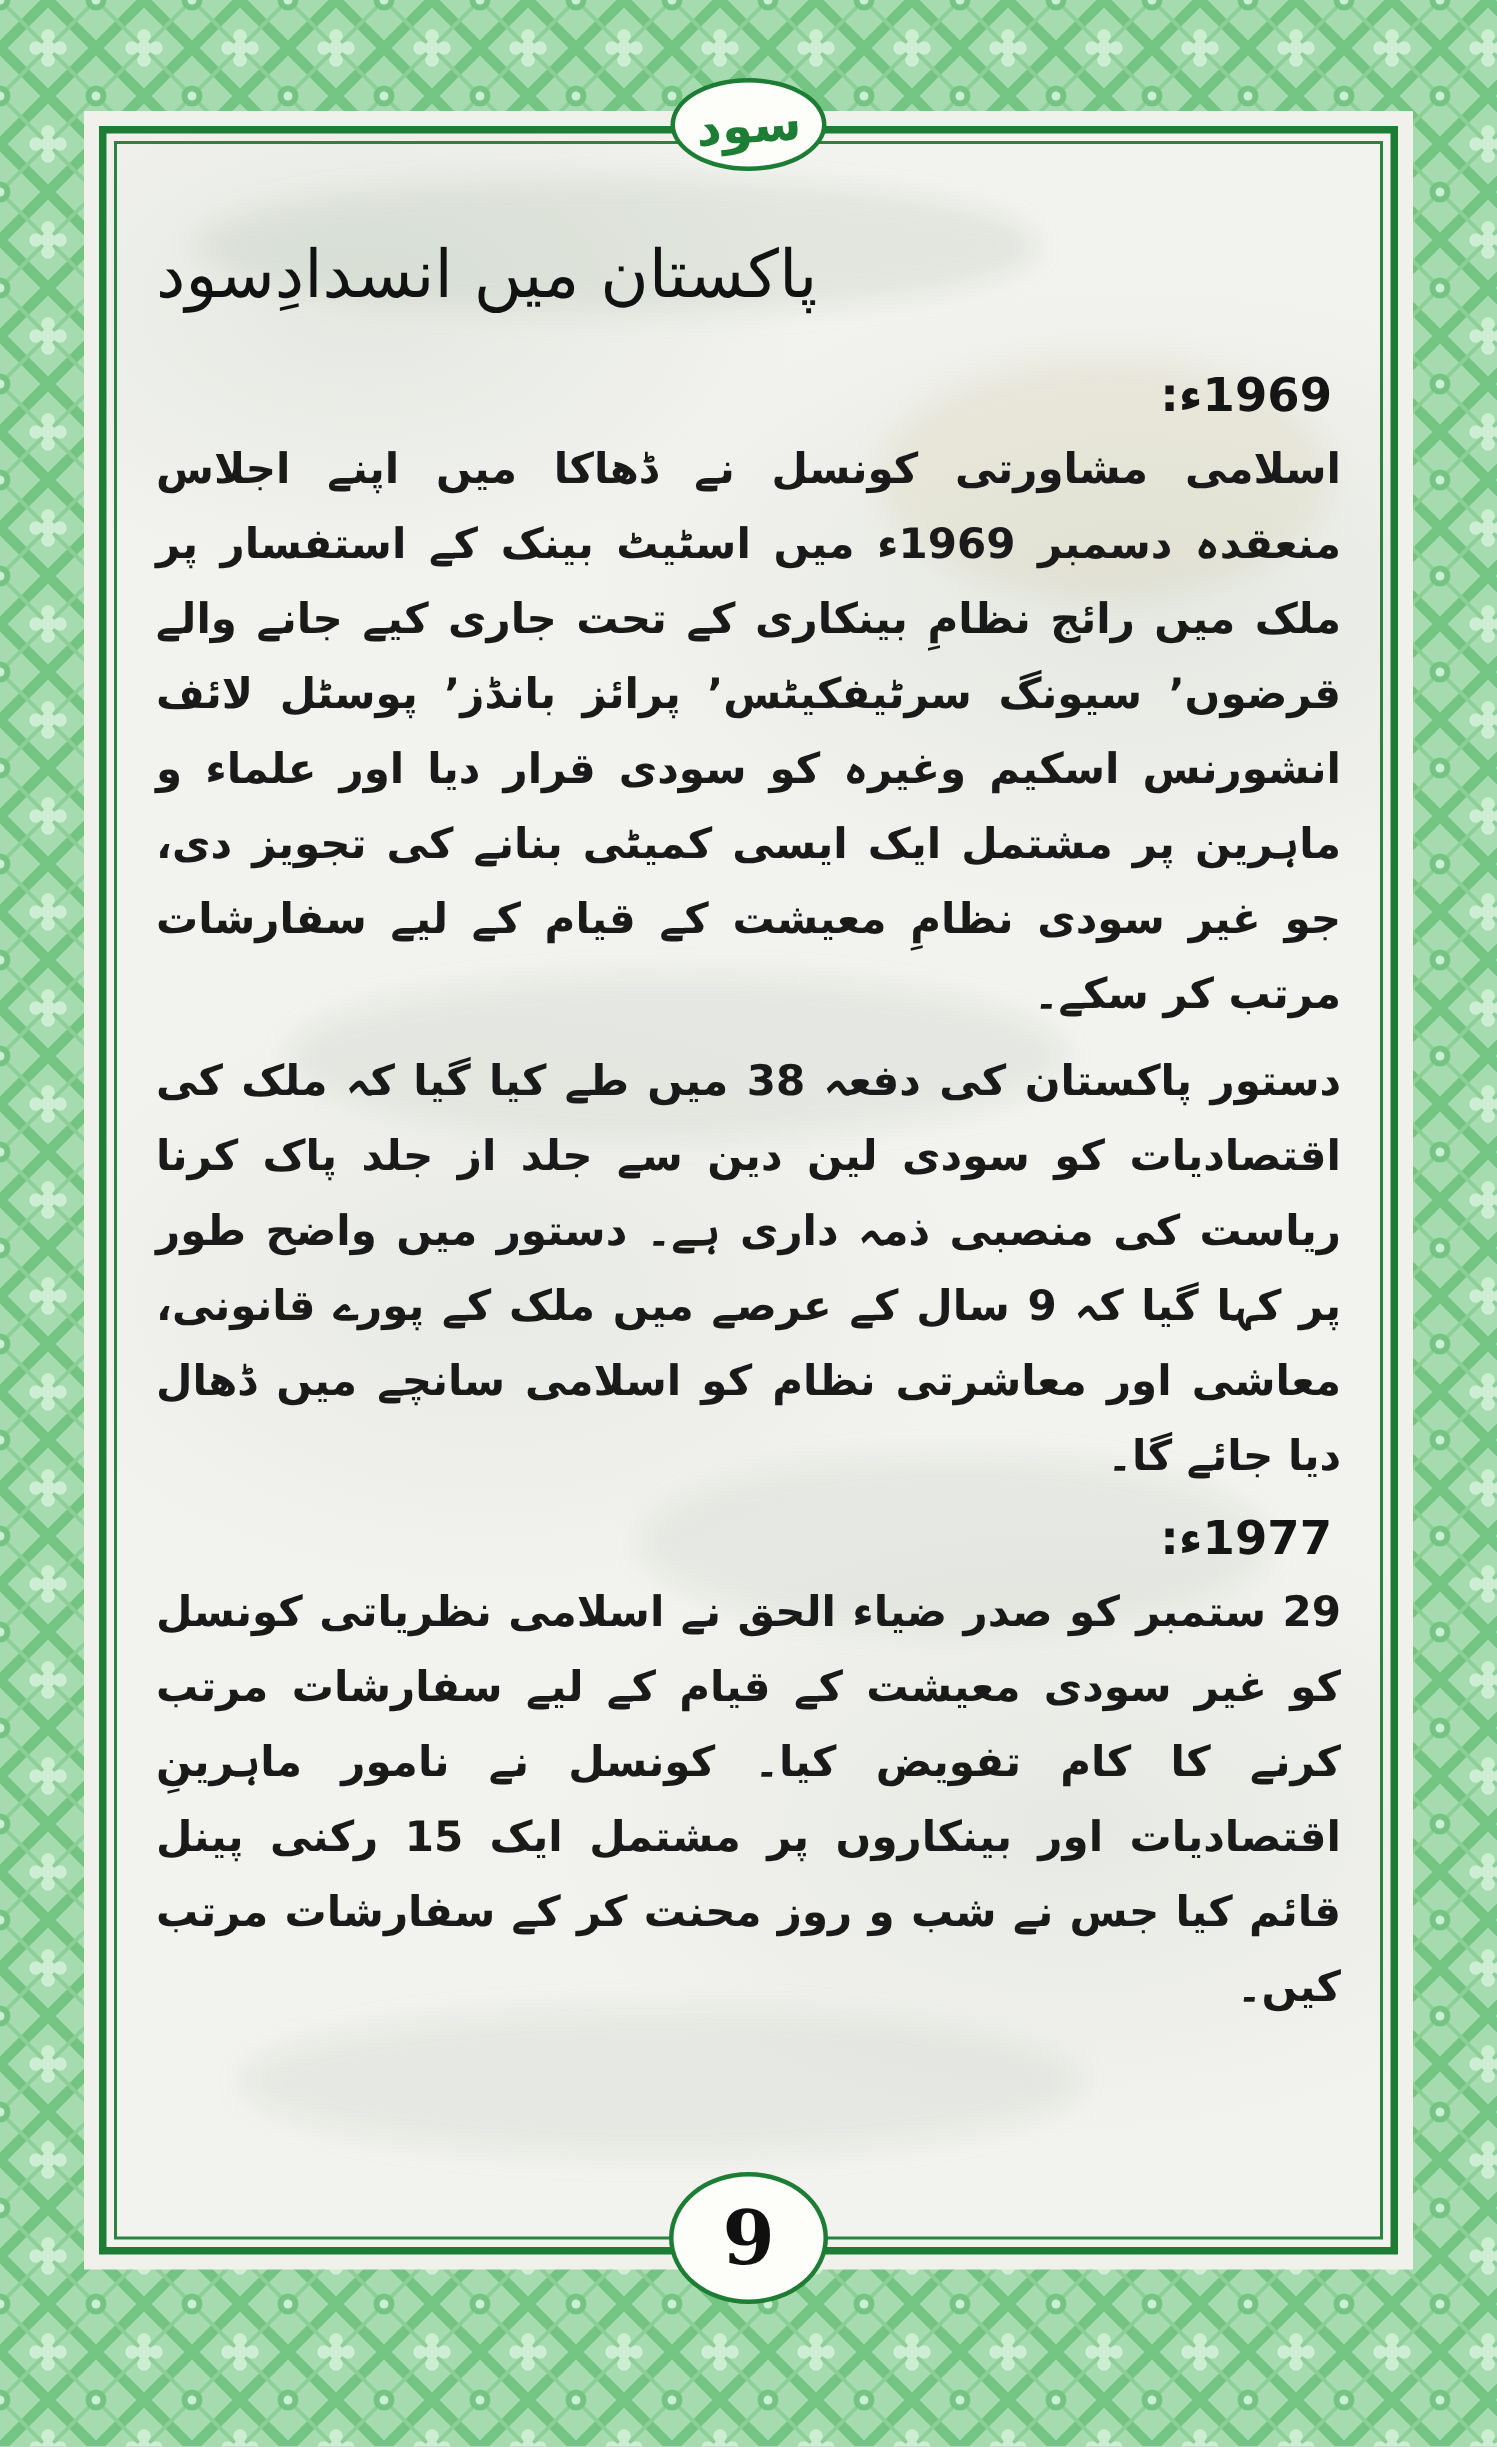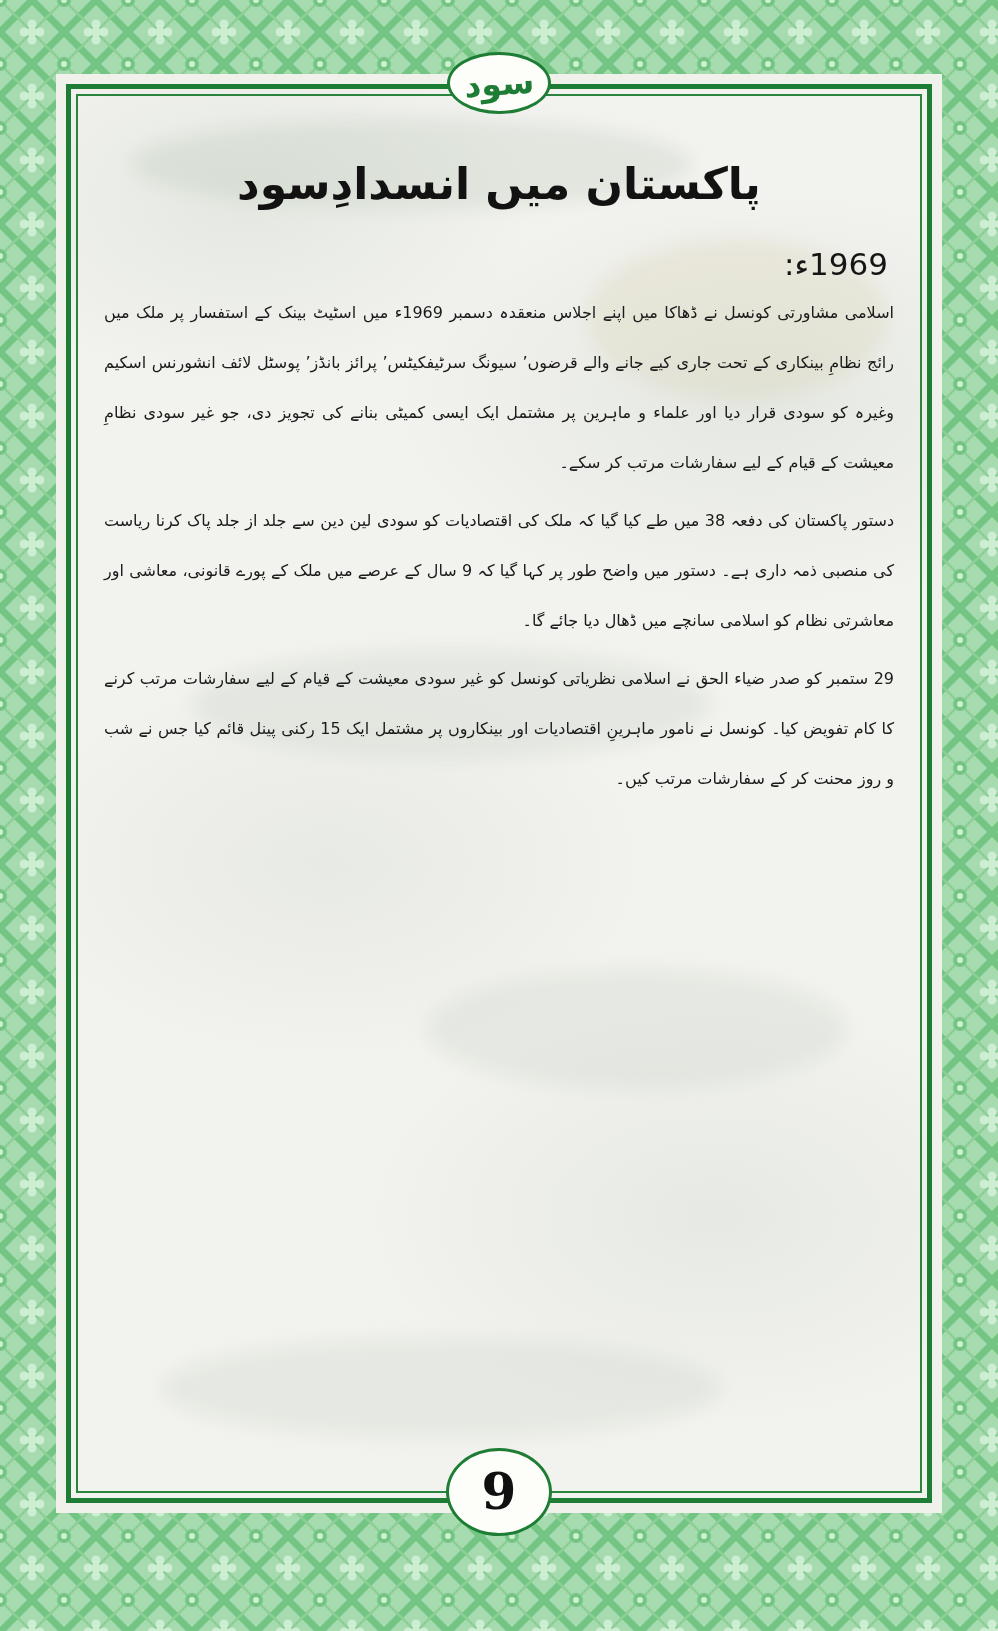--- a/index.html
+++ b/index.html
@@ -32,32 +32,32 @@
   .s3 { left:120px; top:560px; width:520px; height:110px; background:rgba(150,170,150,.13); }
   .s4 { right:80px; top:880px; width:420px; height:120px; background:rgba(150,170,150,.12); }
   .s5 { left:90px;  bottom:60px; width:560px; height:100px; background:rgba(150,170,150,.12); }
 
   
   .content {
     position:absolute; inset:7px; padding:26px 26px 10px;
     direction:rtl; overflow:hidden;
   }
   .title {
-    text-align:center; color:#121212; font-weight:bold;
+    text-align:left; color:#121212; font-weight:normal;
     font-size:44px; line-height:88px; margin:18px 0 16px;
     font-family:"DejaVu Sans", sans-serif;
   }
   .year {
     direction:rtl; text-align:right; color:#151515;
-    font-size:31px; font-weight:normal; line-height:40px;
+    font-size:31px; font-weight:bold; line-height:40px;
     margin:10px 6px 4px 0;
   }
   .body {
     direction:rtl; text-align:justify; color:#1a1a1a;
-    font-size:16px; line-height:50px; font-weight:400;
+    font-size:28px; line-height:50px; font-weight:700;
     margin:0 0 8px;
   }
 
   
   .badge {
     position:absolute; left:50%; transform:translateX(-50%);
     background:#fdfdfa; border:3px solid #1e7d35; border-radius:50%;
     display:flex; align-items:center; justify-content:center;
   }
   .badge-top { top:52px; width:104px; height:62px; }
@@ -116,20 +116,21 @@
       <section>
         <h2 class="year">1969ء:</h2>
         <p class="body">اسلامی مشاورتی کونسل نے ڈھاکا میں اپنے اجلاس منعقدہ دسمبر 1969ء میں اسٹیٹ بینک کے استفسار پر ملک میں رائج نظامِ بینکاری کے تحت جاری کیے جانے والے قرضوں’ سیونگ سرٹیفکیٹس’ پرائز بانڈز’ پوسٹل لائف انشورنس اسکیم وغیرہ کو سودی قرار دیا اور علماء و ماہرین پر مشتمل ایک ایسی کمیٹی بنانے کی تجویز دی، جو غیر سودی نظامِ معیشت کے قیام کے لیے سفارشات مرتب کر سکے۔</p>
       </section>
 
       <section>
         <p class="body">دستور پاکستان کی دفعہ 38 میں طے کیا گیا کہ ملک کی اقتصادیات کو سودی لین دین سے جلد از جلد پاک کرنا ریاست کی منصبی ذمہ داری ہے۔ دستور میں واضح طور پر کہا گیا کہ 9 سال کے عرصے میں ملک کے پورے قانونی، معاشی اور معاشرتی نظام کو اسلامی سانچے میں ڈھال دیا جائے گا۔</p>
       </section>
 
       <section>
+        <h2 class="year">1977ء:</h2>
         <p class="body">29 ستمبر کو صدر ضیاء الحق نے اسلامی نظریاتی کونسل کو غیر سودی معیشت کے قیام کے لیے سفارشات مرتب کرنے کا کام تفویض کیا۔ کونسل نے نامور ماہرینِ اقتصادیات اور بینکاروں پر مشتمل ایک 15 رکنی پینل قائم کیا جس نے شب و روز محنت کر کے سفارشات مرتب کیں۔</p>
       </section>
 
       <section>
       </section>
 
     </div>
   </div>
 
   <div class="badge badge-top">

